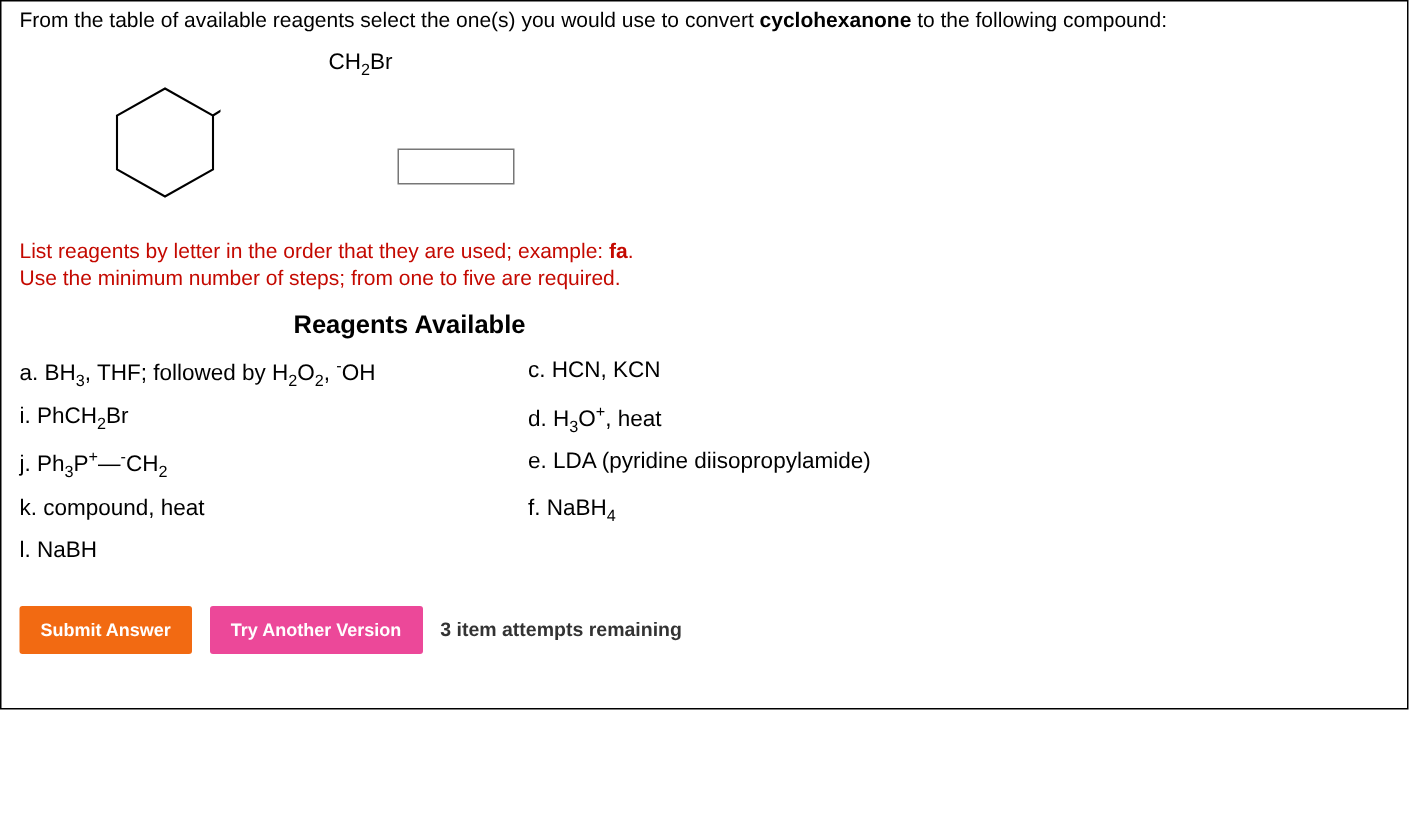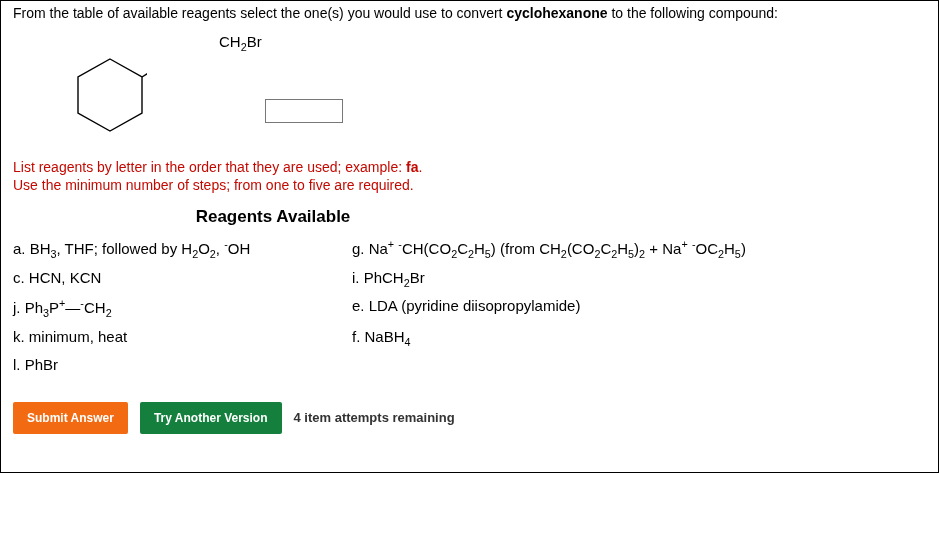--- a/index.html
+++ b/index.html
@@ -10,21 +10,21 @@
     .structure-area { position: relative; height: 120px; margin: 4px 0 12px 0; }
     .hexagon { position: absolute; left: 60px; top: 28px; }
     .sub-label { position: absolute; left: 158px; top: 6px; font-size: 15px; margin-left: 48px; }
     .answer-input { position: absolute; left: 252px; top: 72px; width: 78px; height: 24px; border: 1px solid #777; }
     .instr { color: #c40900; margin: 2px 0; }
     .reagents-header { font-weight: bold; font-size: 17px; text-align: center; width: 520px; margin: 14px 0 10px 0; }
     .reagent-table { display: grid; grid-template-columns: 335px auto; column-gap: 4px; row-gap: 6px; font-size: 15px; line-height: 1.35; margin-bottom: 26px; }
     .button-row { display: flex; align-items: center; gap: 12px; }
     .btn { display: inline-flex; align-items: center; justify-content: center; height: 32px; padding: 0 14px; font-size: 12px; font-weight: bold; color: #fff; border: none; cursor: pointer; border-radius: 2px; }
     .btn-orange { background: #f26a12; }
-    .btn-gray { background: #15803d; }
+    .btn-gray { background: #ec4899; }
     .attempts { font-size: 13px; font-weight: bold; color: #333; }
     sub { font-size: 0.72em; vertical-align: sub; }
     sup { font-size: 0.72em; vertical-align: super; }
   </style>
 </head>
 <body>
 
 <div class="frame">
 
   <div class="question">
@@ -42,29 +42,29 @@
 
   <div class="instr">
     <span>List reagents by letter in the order that they are used; example: </span><span class="bold">fa</span><span>.</span>
   </div>
   <div class="instr">Use the minimum number of steps; from one to five are required.</div>
 
   <div class="reagents-header">Reagents Available</div>
 
   <div class="reagent-table">
     <div>a. BH<sub>3</sub>, THF; followed by H<sub>2</sub>O<sub>2</sub>, <sup>-</sup>OH</div>
-    <div>g. Na<sup>+</sup> <sup>-</sup>CH(CO<sub>2</sub>C<sub>2</sub>H<sub>5</sub>) (from CH<sub>2</sub>(CO<sub>2</sub>C<sub>2</sub>H<sub>5</sub>)<sub>2</sub> + Na<sup>+</sup> <sup>-</sup>OC<sub>2</sub>H<sub>5</sub>)</div>
     <div>c. HCN, KCN</div>
     <div>i. PhCH<sub>2</sub>Br</div>
+    <div>d. H<sub>3</sub>O<sup>+</sup>, heat</div>
     <div>j. Ph<sub>3</sub>P<sup>+</sup>—<sup>-</sup>CH<sub>2</sub></div>
     <div>e. LDA (pyridine diisopropylamide)</div>
-    <div>k. minimum, heat</div>
+    <div>k. compound, heat</div>
     <div>f. NaBH<sub>4</sub></div>
-    <div>l. PhBr</div>
+    <div>l. NaBH</div>
   </div>
 
   <div class="button-row">
     <button class="btn btn-orange">Submit Answer</button>
     <button class="btn btn-gray">Try Another Version</button>
-    <span class="attempts">4 item attempts remaining</span>
+    <span class="attempts">3 item attempts remaining</span>
   </div>
 
 </div>
 
 </body></html>

